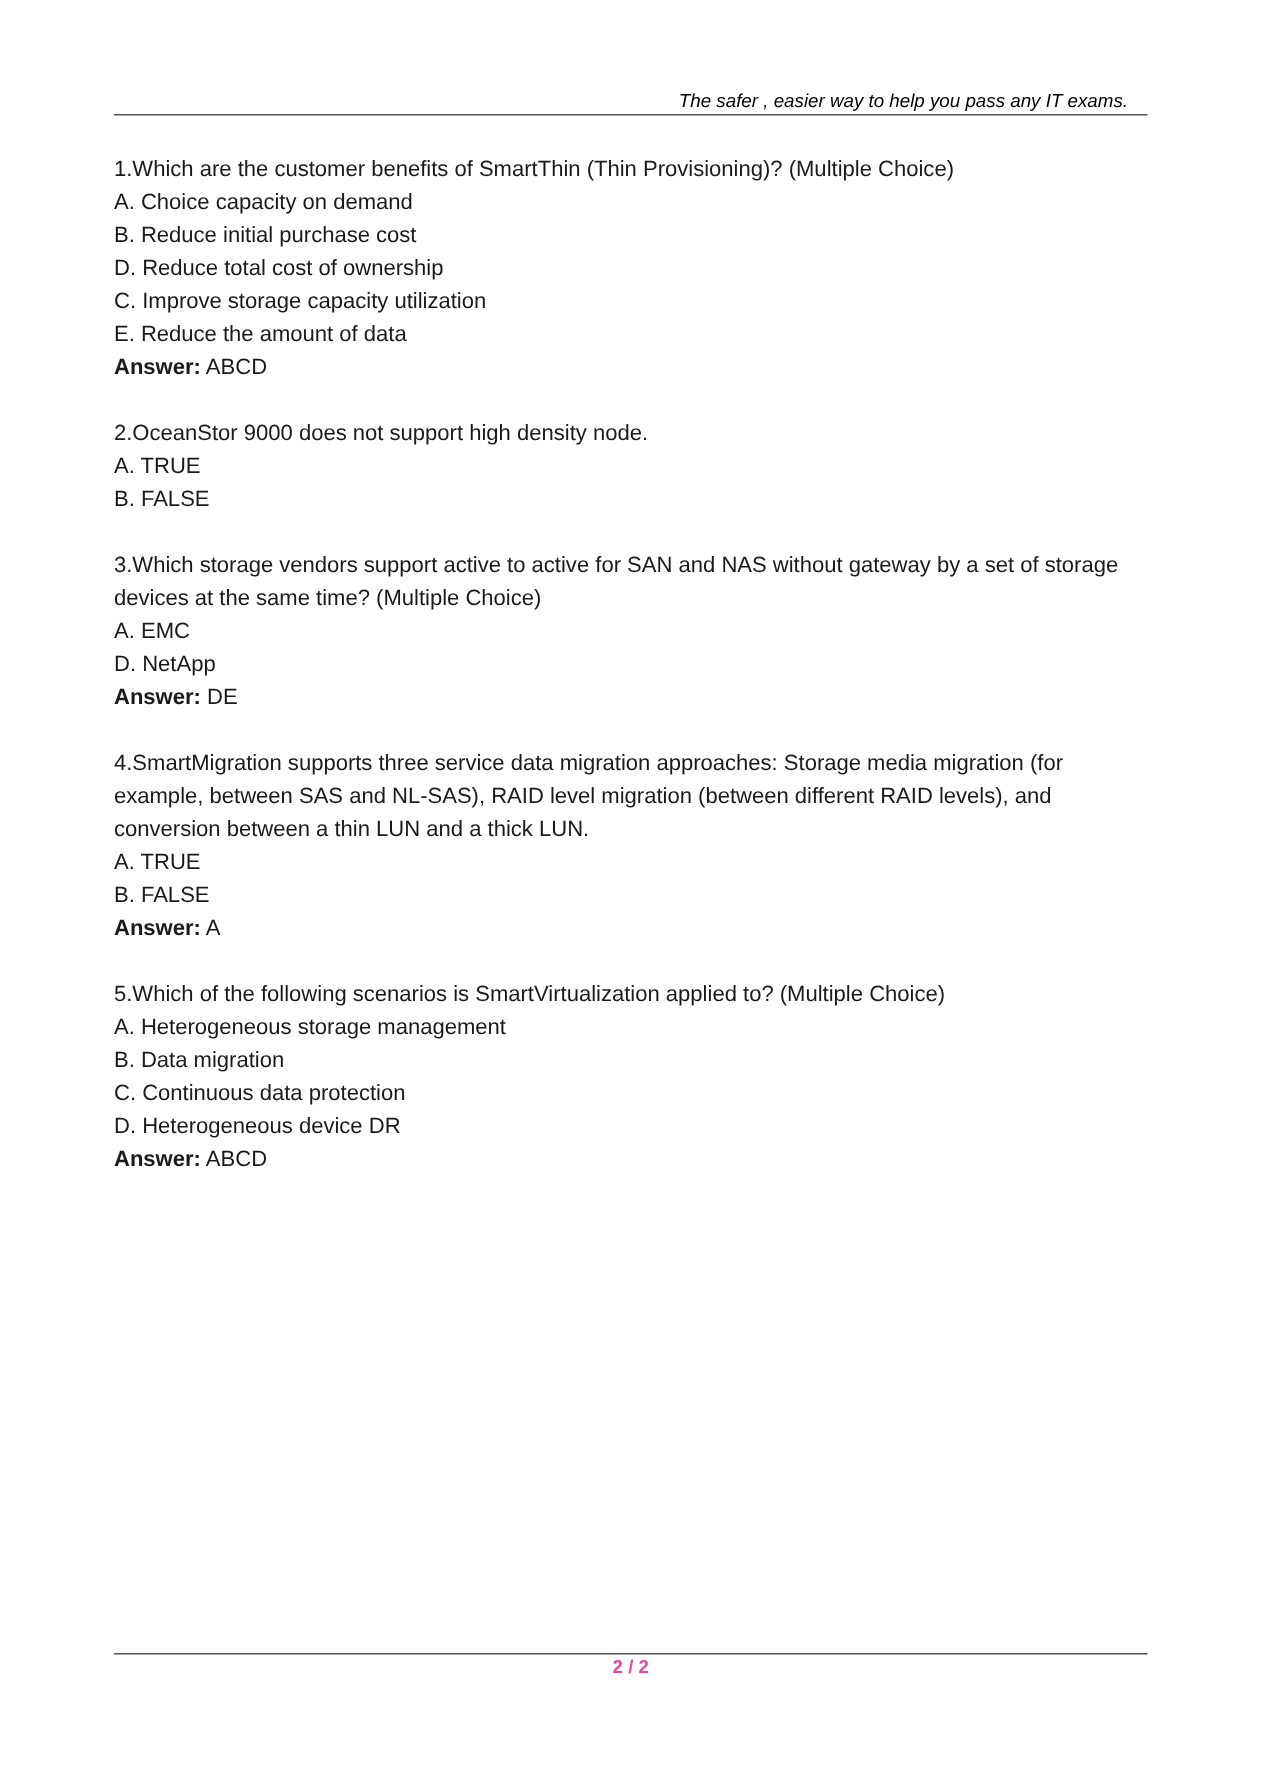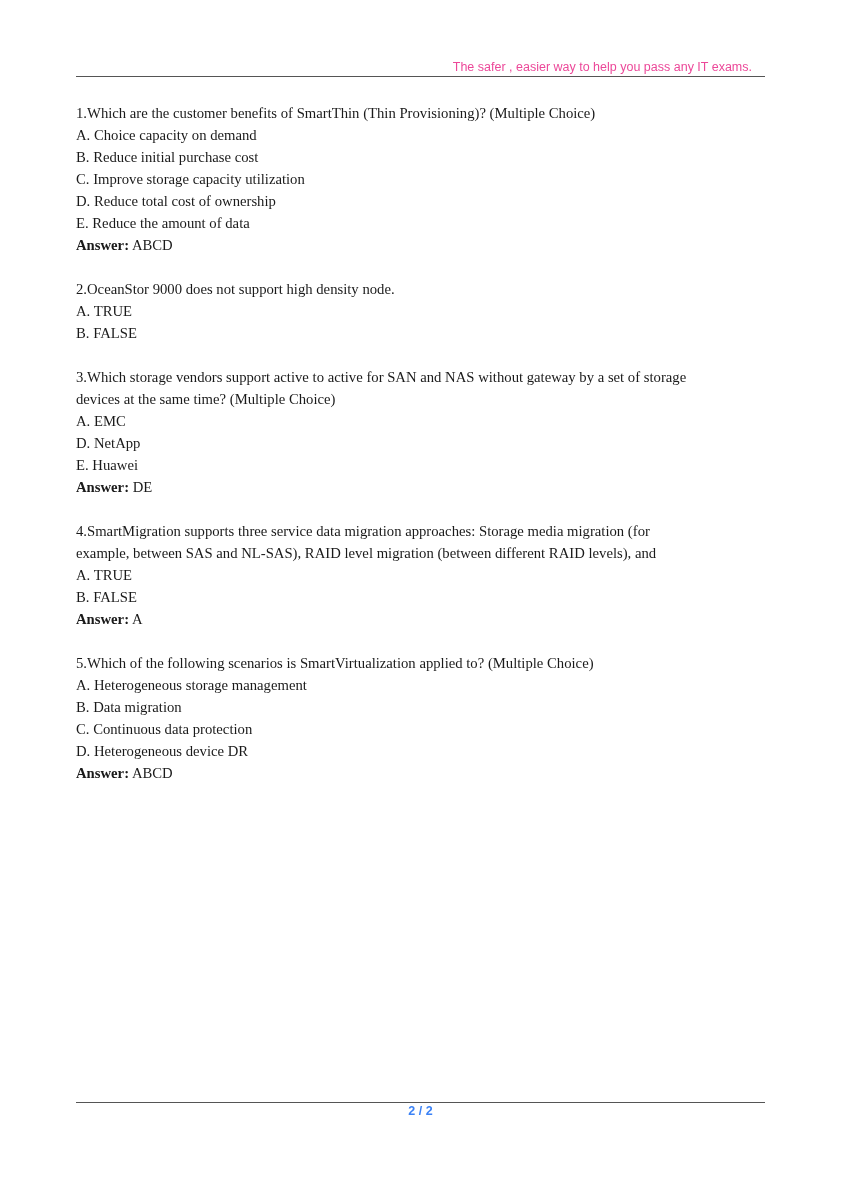--- a/index.html
+++ b/index.html
@@ -1,61 +1,61 @@
 <!DOCTYPE html>
 <html><head>
 <meta charset="utf-8">
 <style>
   html, body { margin: 0; padding: 0; background: #ffffff; }
   body { width: 841px; height: 1189px; position: relative; overflow: hidden;
          font-family: "Liberation Sans", sans-serif; color: #1a1a1a; }
-  .header-text { position: absolute; right: 89px; top: 60px; font-size: 12.5px; color: #ec4899; }
+  .header-text { position: absolute; right: 89px; top: 60px; font-size: 12.5px; color: #000000; font-style: italic; }
   .header-rule { position: absolute; left: 76px; width: 689px; top: 76px; height: 0; border-top: 1.3px solid #555555; }
   .content { position: absolute; left: 76px; top: 102px; width: 690px; font-size: 14.7px; line-height: 22px; }
   .q { margin: 0 0 22px 0; }
-  .line { display: block; font-family: Liberation Serif, serif; }
+  .line { display: block; }
   .ans-label { font-weight: bold; }
   .footer-rule { position: absolute; left: 76px; width: 689px; top: 1102px; height: 0; border-top: 1.3px solid #555555; }
-  .footer-text { position: absolute; left: 0; width: 841px; text-align: center; top: 1104px; font-size: 12.5px; font-weight: bold; color: #3b82f6; }
+  .footer-text { position: absolute; left: 0; width: 841px; text-align: center; top: 1104px; font-size: 12.5px; font-weight: bold; color: #ec4899; }
 </style>
 </head>
 <body>
 
 <div class="header-text">The safer , easier way to help you pass any IT exams.</div>
 <div class="header-rule"></div>
 
 <div class="content">
   <div class="q">
     <span class="line">1.Which are the customer benefits of SmartThin (Thin Provisioning)? (Multiple Choice)</span>
     <span class="line">A. Choice capacity on demand</span>
     <span class="line">B. Reduce initial purchase cost</span>
+    <span class="line">D. Reduce total cost of ownership</span>
     <span class="line">C. Improve storage capacity utilization</span>
-    <span class="line">D. Reduce total cost of ownership</span>
     <span class="line">E. Reduce the amount of data</span>
     <span class="line"><span class="ans-label">Answer:</span> <span>ABCD</span></span>
   </div>
 
   <div class="q">
     <span class="line">2.OceanStor 9000 does not support high density node.</span>
     <span class="line">A. TRUE</span>
     <span class="line">B. FALSE</span>
   </div>
 
   <div class="q">
     <span class="line">3.Which storage vendors support active to active for SAN and NAS without gateway by a set of storage</span>
     <span class="line">devices at the same time? (Multiple Choice)</span>
     <span class="line">A. EMC</span>
     <span class="line">D. NetApp</span>
-    <span class="line">E. Huawei</span>
     <span class="line"><span class="ans-label">Answer:</span> <span>DE</span></span>
   </div>
 
   <div class="q">
     <span class="line">4.SmartMigration supports three service data migration approaches: Storage media migration (for</span>
     <span class="line">example, between SAS and NL-SAS), RAID level migration (between different RAID levels), and</span>
+    <span class="line">conversion between a thin LUN and a thick LUN.</span>
     <span class="line">A. TRUE</span>
     <span class="line">B. FALSE</span>
     <span class="line"><span class="ans-label">Answer:</span> <span>A</span></span>
   </div>
 
   <div class="q">
     <span class="line">5.Which of the following scenarios is SmartVirtualization applied to? (Multiple Choice)</span>
     <span class="line">A. Heterogeneous storage management</span>
     <span class="line">B. Data migration</span>
     <span class="line">C. Continuous data protection</span>

